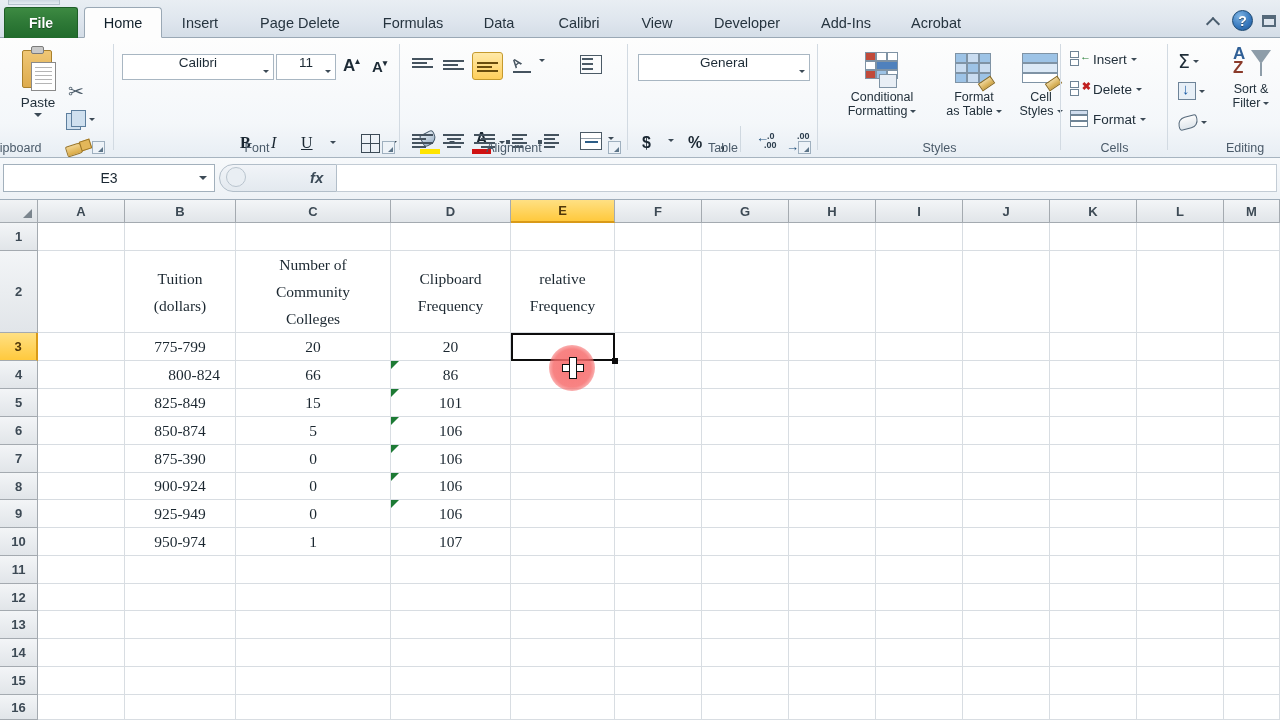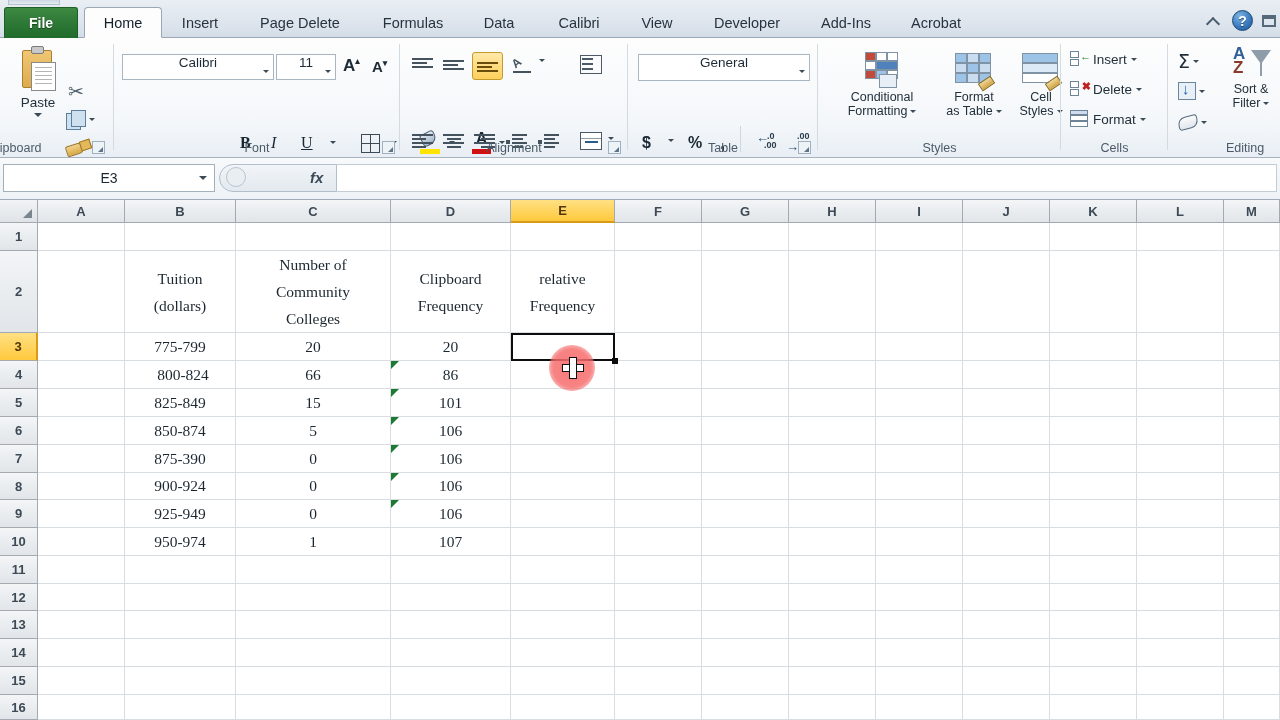--- a/index.html
+++ b/index.html
@@ -747,21 +747,21 @@
         </div>
         <div class="cellv" style="left: 125px; top: 133px; width: 110px; height: 27px;">
           <span>775-799</span>
         </div>
         <div class="cellv" style="left: 236px; top: 133px; width: 154px; height: 27px;">
           <span>20</span>
         </div>
         <div class="cellv" style="left: 391px; top: 133px; width: 119px; height: 27px;">
           <span>20</span>
         </div>
-        <div class="cellv" style="left: 128px; top: 161px; width: 110px; height: 27px;">
+        <div class="cellv" style="left: 110px; top: 161px; width: 110px; height: 27px; justify-content: flex-end;">
           <span>800-824</span>
         </div>
         <div class="cellv" style="left: 236px; top: 161px; width: 154px; height: 27px;">
           <span>66</span>
         </div>
         <div class="cellv" style="left: 391px; top: 161px; width: 119px; height: 27px;">
           <span>86</span>
         </div>
         <div class="cellv" style="left: 125px; top: 189px; width: 110px; height: 27px;">
           <span>825-849</span>

